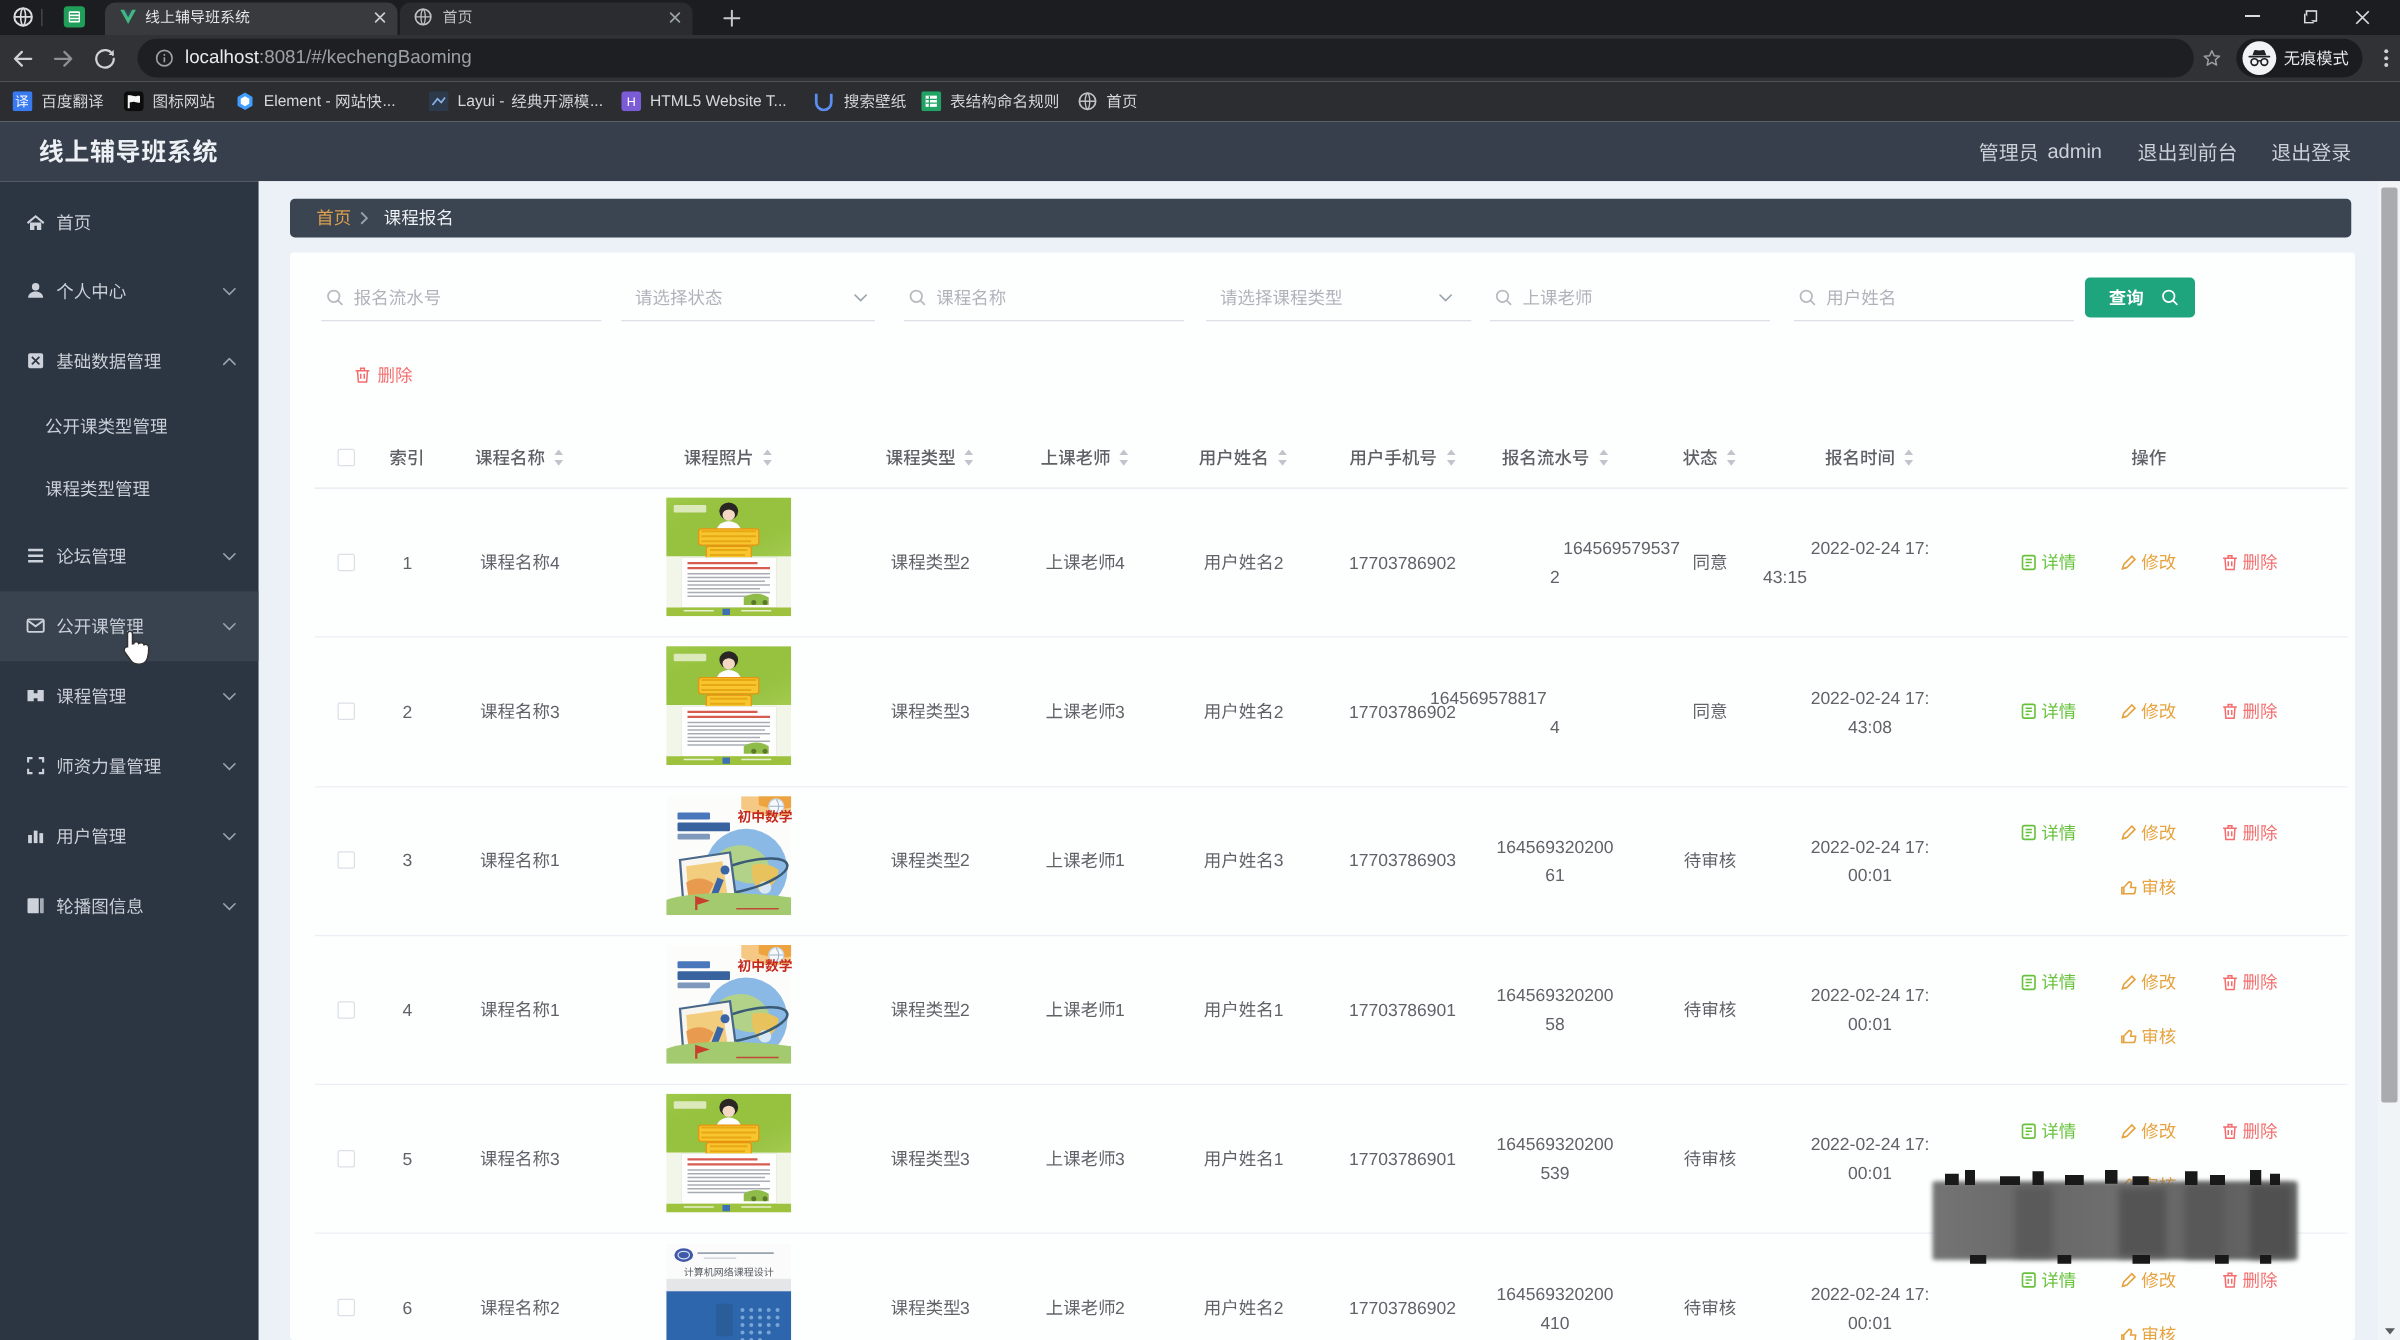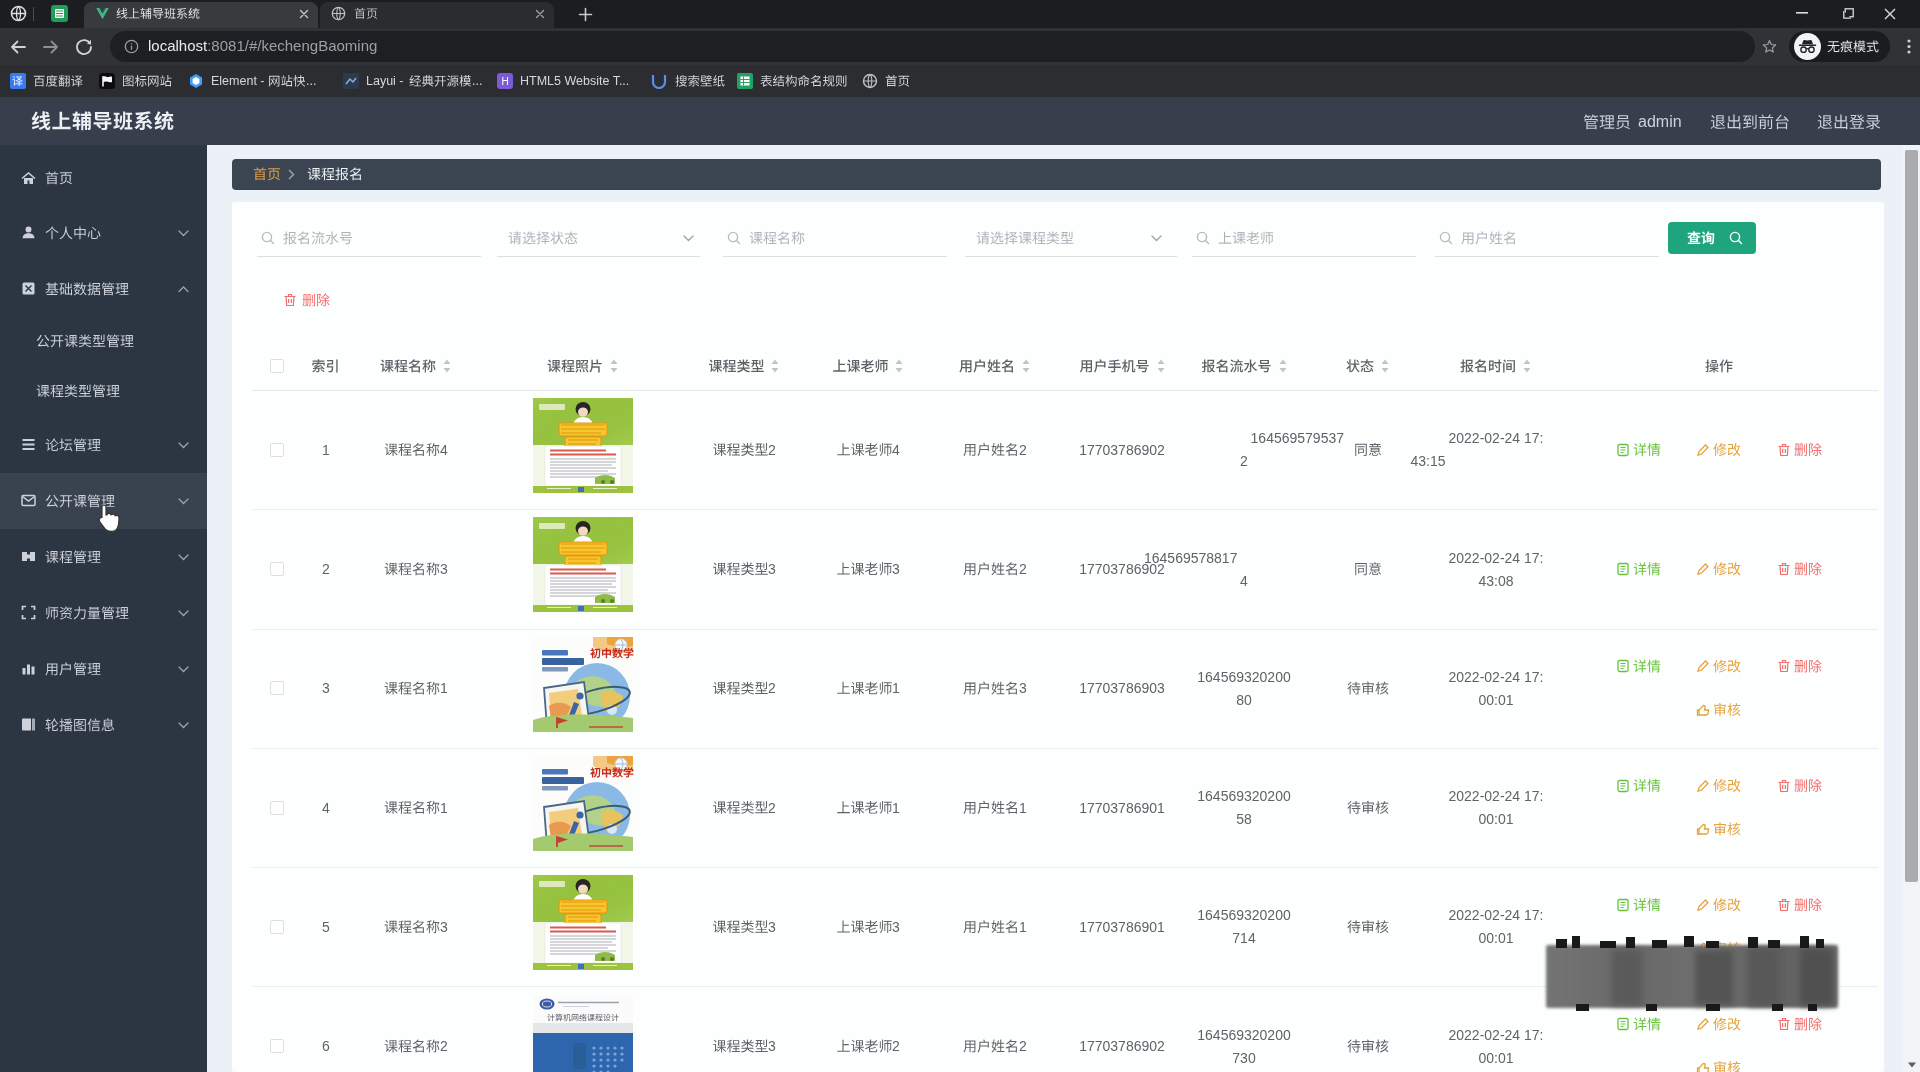--- a/index.html
+++ b/index.html
@@ -414,21 +414,21 @@
 <div style="position:absolute;left:326px;top:680.2px;width:200px;margin-left:-100px;text-align:center;font:normal 14px 'Liberation Sans',sans-serif;color:#5f6368">3</div>
 <div style="position:absolute;left:444px;top:680.2px;width:200px;margin-left:-100px;text-align:center;font:normal 14px 'Liberation Sans',sans-serif;color:#5f6368">1</div>
 <svg style="position:absolute;left:533px;top:637px" width="100" height="95" viewBox="0 0 100 95">
       <use href="#imgMath"></use>
     </svg>
 <div style="position:absolute;left:772px;top:680.2px;width:200px;margin-left:-100px;text-align:center;font:normal 14px 'Liberation Sans',sans-serif;color:#5f6368">2</div>
 <div style="position:absolute;left:896px;top:680.2px;width:200px;margin-left:-100px;text-align:center;font:normal 14px 'Liberation Sans',sans-serif;color:#5f6368">1</div>
 <div style="position:absolute;left:1023px;top:680.2px;width:200px;margin-left:-100px;text-align:center;font:normal 14px 'Liberation Sans',sans-serif;color:#5f6368">3</div>
 <div style="position:absolute;left:1122px;top:680.2px;width:200px;margin-left:-100px;text-align:center;font:normal 14px 'Liberation Sans',sans-serif;color:#5f6368">17703786903</div>
 <div style="position:absolute;left:1244px;top:668.8px;width:200px;margin-left:-100px;text-align:center;font:normal 14px 'Liberation Sans',sans-serif;color:#5f6368">164569320200</div>
-<div style="position:absolute;left:1244px;top:691.8px;width:200px;margin-left:-100px;text-align:center;font:normal 14px 'Liberation Sans',sans-serif;color:#5f6368">80</div>
+<div style="position:absolute;left:1244px;top:691.8px;width:200px;margin-left:-100px;text-align:center;font:normal 14px 'Liberation Sans',sans-serif;color:#5f6368">61</div>
 <div style="position:absolute;left:1496px;top:668.8px;width:200px;margin-left:-100px;text-align:center;font:normal 14px 'Liberation Sans',sans-serif;color:#5f6368">2022-02-24 17:</div>
 <div style="position:absolute;left:1496px;top:691.8px;width:200px;margin-left:-100px;text-align:center;font:normal 14px 'Liberation Sans',sans-serif;color:#5f6368">00:01</div>
 <svg style="position:absolute;left:1616px;top:659px" width="14" height="14" viewBox="0 0 14 14">
       <rect x="2" y="1.5" width="10" height="11" rx="1.5" fill="none" stroke="#67c23a" stroke-width="1.3"></rect>
       <path d="M4.5 4.5h5M4.5 7h5M4.5 9.5h3" stroke="#67c23a" stroke-width="1.2"></path>
     </svg>
 <svg style="position:absolute;left:1696px;top:659px" width="14" height="14" viewBox="0 0 14 14">
       <path d="M2 12l1-3.5l6.5-6.5l2.5 2.5L5.5 11z" fill="none" stroke="#e6a23c" stroke-width="1.3"></path>
       <path d="M2 12l3-0.8" stroke="#e6a23c"></path>
     </svg>
@@ -472,21 +472,21 @@
 <div style="position:absolute;left:326px;top:918.9px;width:200px;margin-left:-100px;text-align:center;font:normal 14px 'Liberation Sans',sans-serif;color:#5f6368">5</div>
 <div style="position:absolute;left:444px;top:918.9px;width:200px;margin-left:-100px;text-align:center;font:normal 14px 'Liberation Sans',sans-serif;color:#5f6368">3</div>
 <svg style="position:absolute;left:533px;top:875px" width="100" height="95" viewBox="0 0 100 95">
       <use href="#imgGreen"></use>
     </svg>
 <div style="position:absolute;left:772px;top:918.9px;width:200px;margin-left:-100px;text-align:center;font:normal 14px 'Liberation Sans',sans-serif;color:#5f6368">3</div>
 <div style="position:absolute;left:896px;top:918.9px;width:200px;margin-left:-100px;text-align:center;font:normal 14px 'Liberation Sans',sans-serif;color:#5f6368">3</div>
 <div style="position:absolute;left:1023px;top:918.9px;width:200px;margin-left:-100px;text-align:center;font:normal 14px 'Liberation Sans',sans-serif;color:#5f6368">1</div>
 <div style="position:absolute;left:1122px;top:918.9px;width:200px;margin-left:-100px;text-align:center;font:normal 14px 'Liberation Sans',sans-serif;color:#5f6368">17703786901</div>
 <div style="position:absolute;left:1244px;top:907.4px;width:200px;margin-left:-100px;text-align:center;font:normal 14px 'Liberation Sans',sans-serif;color:#5f6368">164569320200</div>
-<div style="position:absolute;left:1244px;top:930.4px;width:200px;margin-left:-100px;text-align:center;font:normal 14px 'Liberation Sans',sans-serif;color:#5f6368">714</div>
+<div style="position:absolute;left:1244px;top:930.4px;width:200px;margin-left:-100px;text-align:center;font:normal 14px 'Liberation Sans',sans-serif;color:#5f6368">539</div>
 <div style="position:absolute;left:1496px;top:907.4px;width:200px;margin-left:-100px;text-align:center;font:normal 14px 'Liberation Sans',sans-serif;color:#5f6368">2022-02-24 17:</div>
 <div style="position:absolute;left:1496px;top:930.4px;width:200px;margin-left:-100px;text-align:center;font:normal 14px 'Liberation Sans',sans-serif;color:#5f6368">00:01</div>
 <svg style="position:absolute;left:1616px;top:898px" width="14" height="14" viewBox="0 0 14 14">
       <rect x="2" y="1.5" width="10" height="11" rx="1.5" fill="none" stroke="#67c23a" stroke-width="1.3"></rect>
       <path d="M4.5 4.5h5M4.5 7h5M4.5 9.5h3" stroke="#67c23a" stroke-width="1.2"></path>
     </svg>
 <svg style="position:absolute;left:1696px;top:898px" width="14" height="14" viewBox="0 0 14 14">
       <path d="M2 12l1-3.5l6.5-6.5l2.5 2.5L5.5 11z" fill="none" stroke="#e6a23c" stroke-width="1.3"></path>
       <path d="M2 12l3-0.8" stroke="#e6a23c"></path>
     </svg>
@@ -501,21 +501,21 @@
 <div style="position:absolute;left:326px;top:1038.2px;width:200px;margin-left:-100px;text-align:center;font:normal 14px 'Liberation Sans',sans-serif;color:#5f6368">6</div>
 <div style="position:absolute;left:444px;top:1038.2px;width:200px;margin-left:-100px;text-align:center;font:normal 14px 'Liberation Sans',sans-serif;color:#5f6368">2</div>
 <svg style="position:absolute;left:533px;top:995px" width="100" height="95" viewBox="0 0 100 95">
       <use href="#imgBlue"></use>
     </svg>
 <div style="position:absolute;left:772px;top:1038.2px;width:200px;margin-left:-100px;text-align:center;font:normal 14px 'Liberation Sans',sans-serif;color:#5f6368">3</div>
 <div style="position:absolute;left:896px;top:1038.2px;width:200px;margin-left:-100px;text-align:center;font:normal 14px 'Liberation Sans',sans-serif;color:#5f6368">2</div>
 <div style="position:absolute;left:1023px;top:1038.2px;width:200px;margin-left:-100px;text-align:center;font:normal 14px 'Liberation Sans',sans-serif;color:#5f6368">2</div>
 <div style="position:absolute;left:1122px;top:1038.2px;width:200px;margin-left:-100px;text-align:center;font:normal 14px 'Liberation Sans',sans-serif;color:#5f6368">17703786902</div>
 <div style="position:absolute;left:1244px;top:1026.7px;width:200px;margin-left:-100px;text-align:center;font:normal 14px 'Liberation Sans',sans-serif;color:#5f6368">164569320200</div>
-<div style="position:absolute;left:1244px;top:1049.7px;width:200px;margin-left:-100px;text-align:center;font:normal 14px 'Liberation Sans',sans-serif;color:#5f6368">730</div>
+<div style="position:absolute;left:1244px;top:1049.7px;width:200px;margin-left:-100px;text-align:center;font:normal 14px 'Liberation Sans',sans-serif;color:#5f6368">410</div>
 <div style="position:absolute;left:1496px;top:1026.7px;width:200px;margin-left:-100px;text-align:center;font:normal 14px 'Liberation Sans',sans-serif;color:#5f6368">2022-02-24 17:</div>
 <div style="position:absolute;left:1496px;top:1049.7px;width:200px;margin-left:-100px;text-align:center;font:normal 14px 'Liberation Sans',sans-serif;color:#5f6368">00:01</div>
 <svg style="position:absolute;left:1616px;top:1017px" width="14" height="14" viewBox="0 0 14 14">
       <rect x="2" y="1.5" width="10" height="11" rx="1.5" fill="none" stroke="#67c23a" stroke-width="1.3"></rect>
       <path d="M4.5 4.5h5M4.5 7h5M4.5 9.5h3" stroke="#67c23a" stroke-width="1.2"></path>
     </svg>
 <svg style="position:absolute;left:1696px;top:1017px" width="14" height="14" viewBox="0 0 14 14">
       <path d="M2 12l1-3.5l6.5-6.5l2.5 2.5L5.5 11z" fill="none" stroke="#e6a23c" stroke-width="1.3"></path>
       <path d="M2 12l3-0.8" stroke="#e6a23c"></path>
     </svg>

